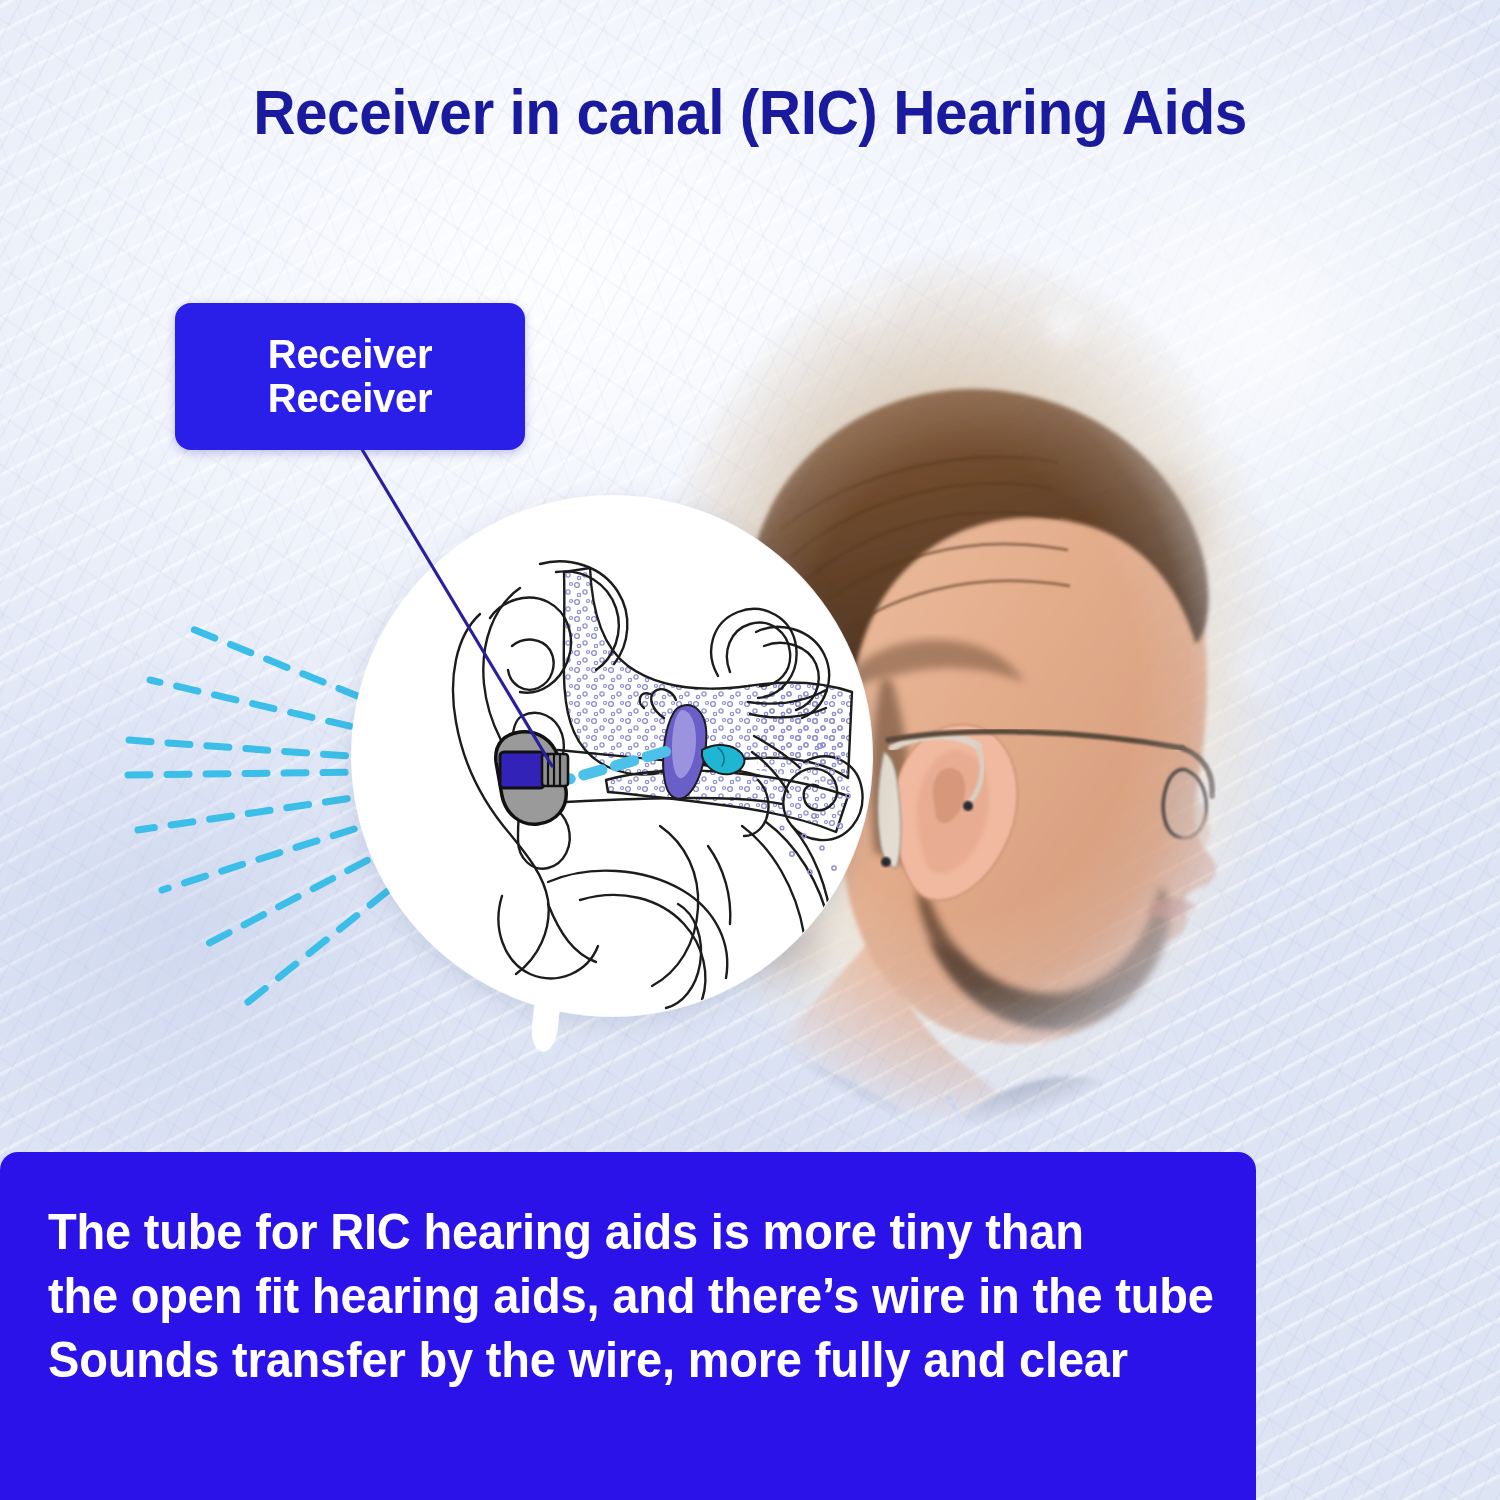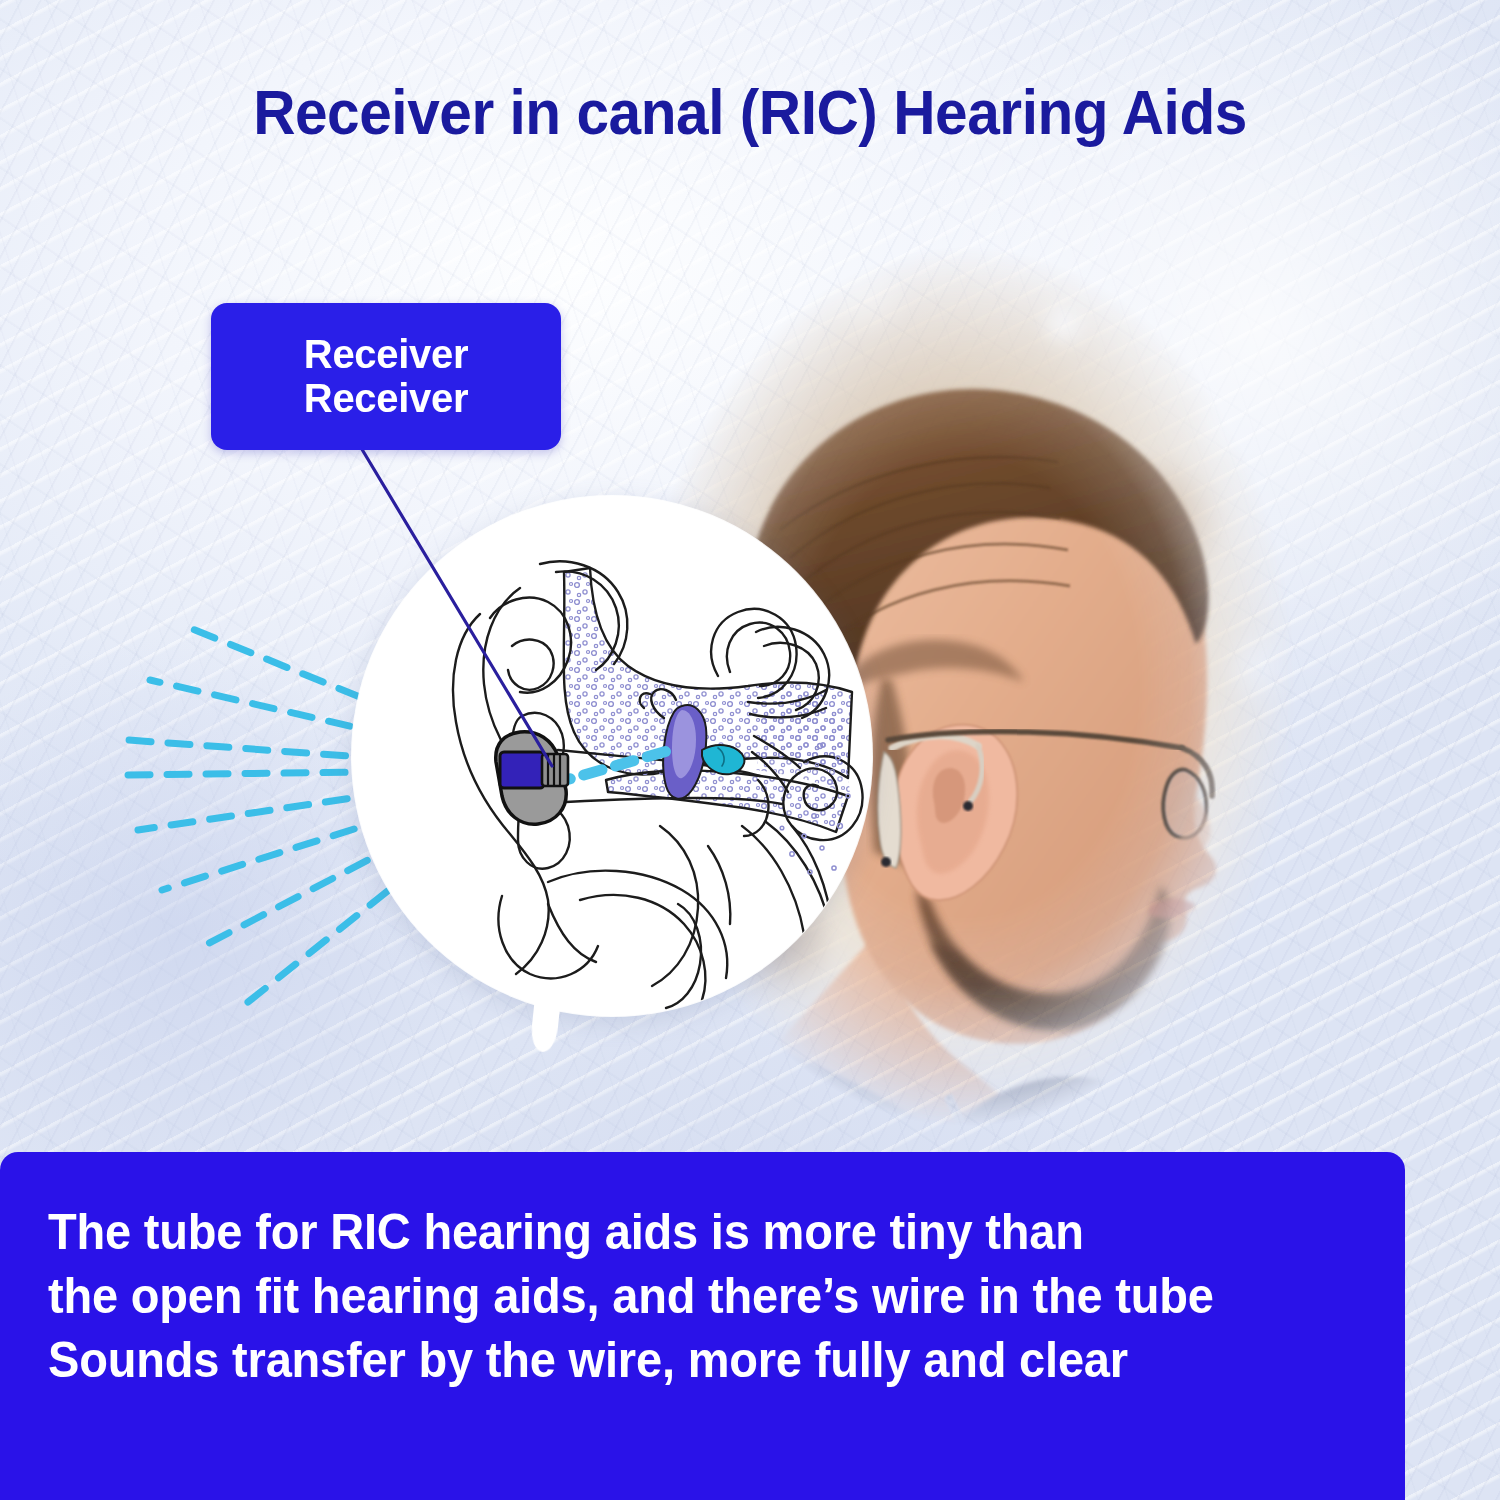--- a/index.html
+++ b/index.html
@@ -88,31 +88,30 @@
 
   
   .rays{position:absolute;left:0;top:430px;width:900px;height:640px;pointer-events:none;}
 
   
   .callout{
     position:absolute;left:175px;top:303px;width:350px;height:147px;
     background:#2a1fe8;border-radius:16px;
     display:flex;flex-direction:column;align-items:center;justify-content:center;
     box-shadow:0 3px 10px rgba(40,30,180,.25);
-    margin-left:36px;
   }
   .callout-line{
     display:block;color:#ffffff;font-weight:bold;font-size:40px;line-height:1.08;
     letter-spacing:-.3px;text-align:center;
   }
   .leader{position:absolute;left:330px;top:440px;width:290px;height:340px;pointer-events:none;}
 
   
   .caption-panel{
-    position:absolute;left:0;top:1152px;width:1405px;height:348px;
+    position:absolute;left:0;top:1152px;width:1256px;height:348px;
     background:#2a12e8;border-radius:18px 18px 0 0;
     overflow:hidden;
   }
   .caption-text{
     position:absolute;left:48px;top:48px;width:1400px;
     color:#ffffff;font-weight:bold;
     font-size:50px;line-height:64px;letter-spacing:-.2px;
     transform:scaleX(.94);transform-origin:0 0;
   }
   .caption-text div{white-space:nowrap;}

